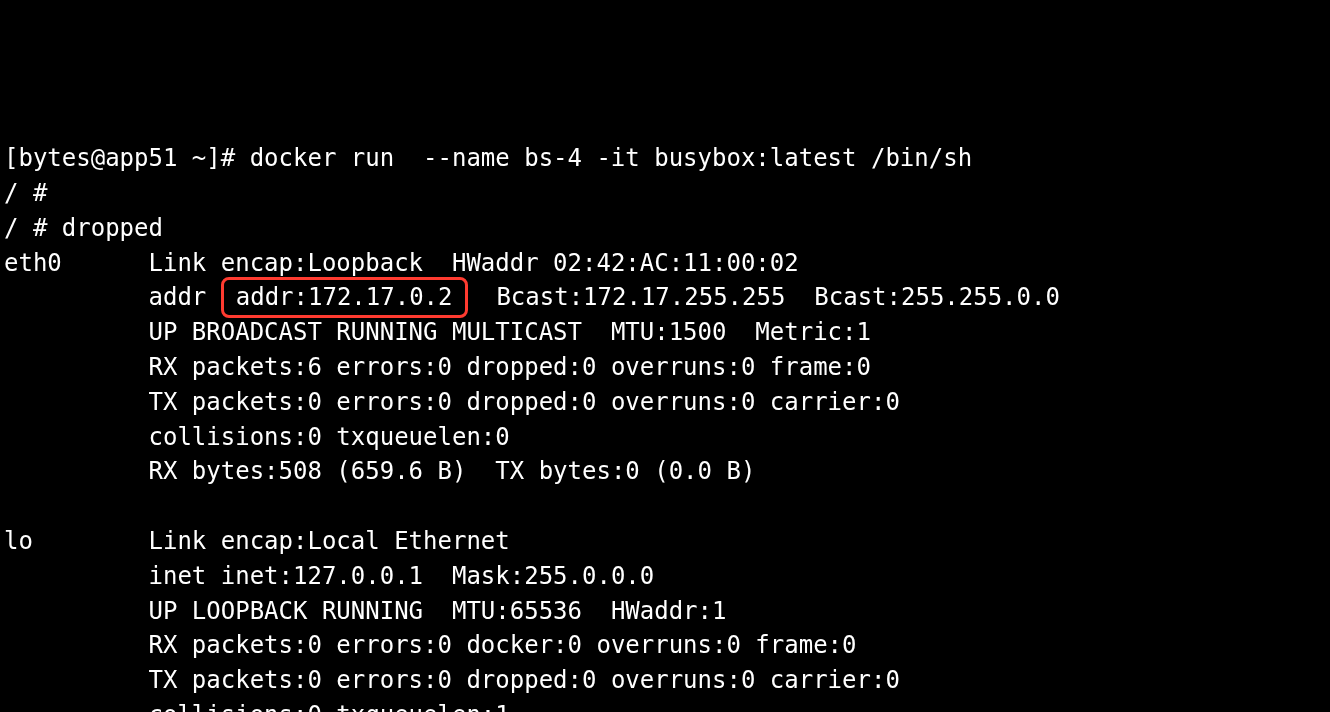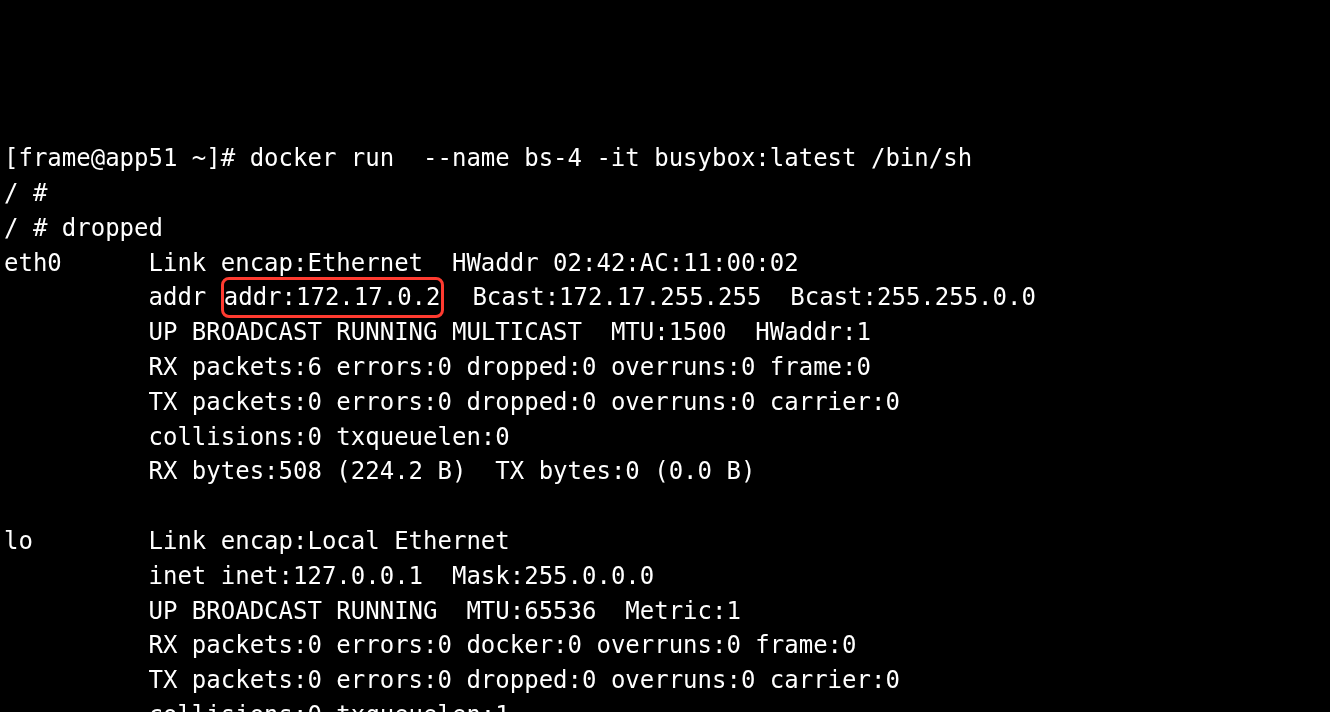--- a/index.html
+++ b/index.html
@@ -18,44 +18,44 @@
       height: 712px;
       overflow: hidden;
       white-space: pre;
     }
     .terminal {
       white-space: pre;
     }
     .highlight-box {
       border: 3px solid #ff3b30;
       border-radius: 8px;
-      padding: 0px 0;
+      padding: 0px 12px;
       display: inline-block;
       margin: -3px 0;
     }
   </style>
 </head>
 <body>
 
 
 
-<div class="terminal"><span>[frame@app51 ~]# </span><span>docker run  --name bs-4 -it busybox:latest /bin/sh</span>
+<div class="terminal"><span>[bytes@app51 ~]# </span><span>docker run  --name bs-4 -it busybox:latest /bin/sh</span>
 <span>/ #</span>
 <span>/ #</span> <span>dropped</span>
-<span>eth0</span>      <span>Link encap:Ethernet  HWaddr 02:42:AC:11:00:02</span>
+<span>eth0</span>      <span>Link encap:Loopback  HWaddr 02:42:AC:11:00:02</span>
           <span>addr </span><span class="highlight-box">addr:172.17.0.2</span><span>  Bcast:172.17.255.255  Bcast:255.255.0.0</span>
-          <span>UP BROADCAST RUNNING MULTICAST  MTU:1500  HWaddr:1</span>
+          <span>UP BROADCAST RUNNING MULTICAST  MTU:1500  Metric:1</span>
           <span>RX packets:6 errors:0 dropped:0 overruns:0 frame:0</span>
           <span>TX packets:0 errors:0 dropped:0 overruns:0 carrier:0</span>
           <span>collisions:0 txqueuelen:0</span>
-          <span>RX bytes:508 (224.2 B)  TX bytes:0 (0.0 B)</span>
+          <span>RX bytes:508 (659.6 B)  TX bytes:0 (0.0 B)</span>
 
 <span>lo</span>        <span>Link encap:Local Ethernet</span>
           <span>inet inet:127.0.0.1  Mask:255.0.0.0</span>
-          <span>UP BROADCAST RUNNING  MTU:65536  Metric:1</span>
+          <span>UP LOOPBACK RUNNING  MTU:65536  HWaddr:1</span>
           <span>RX packets:0 errors:0 docker:0 overruns:0 frame:0</span>
           <span>TX packets:0 errors:0 dropped:0 overruns:0 carrier:0</span>
           <span>collisions:0 txqueuelen:1</span>
           
 
 </div>
 
 
 
 

